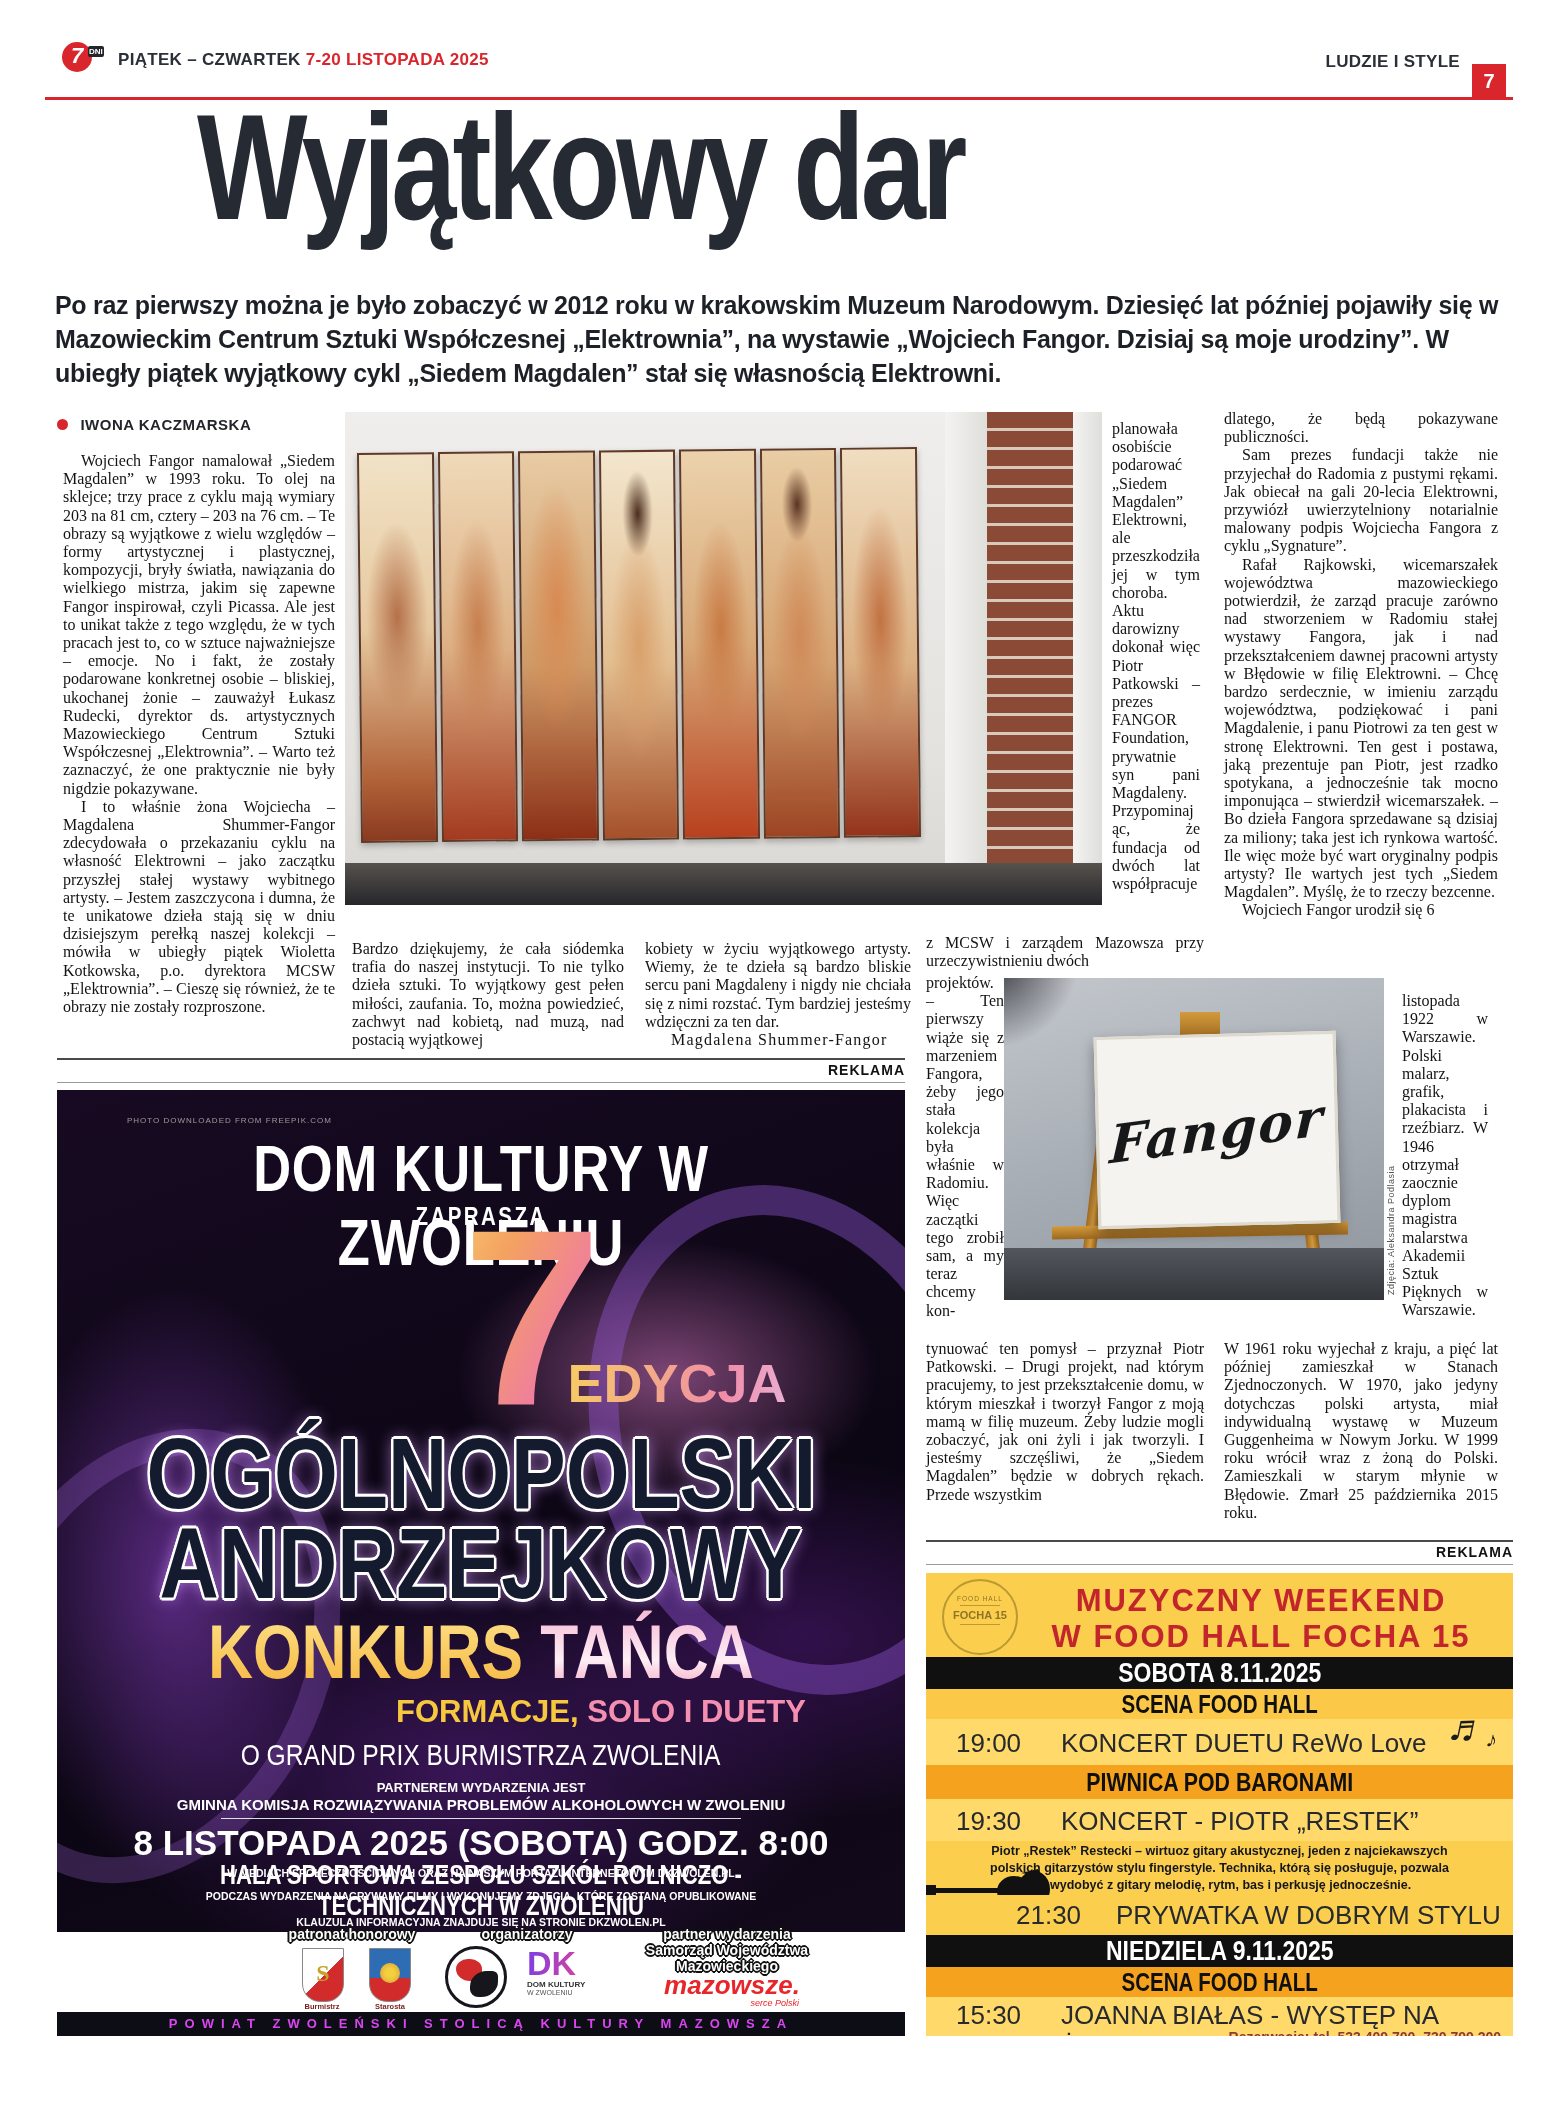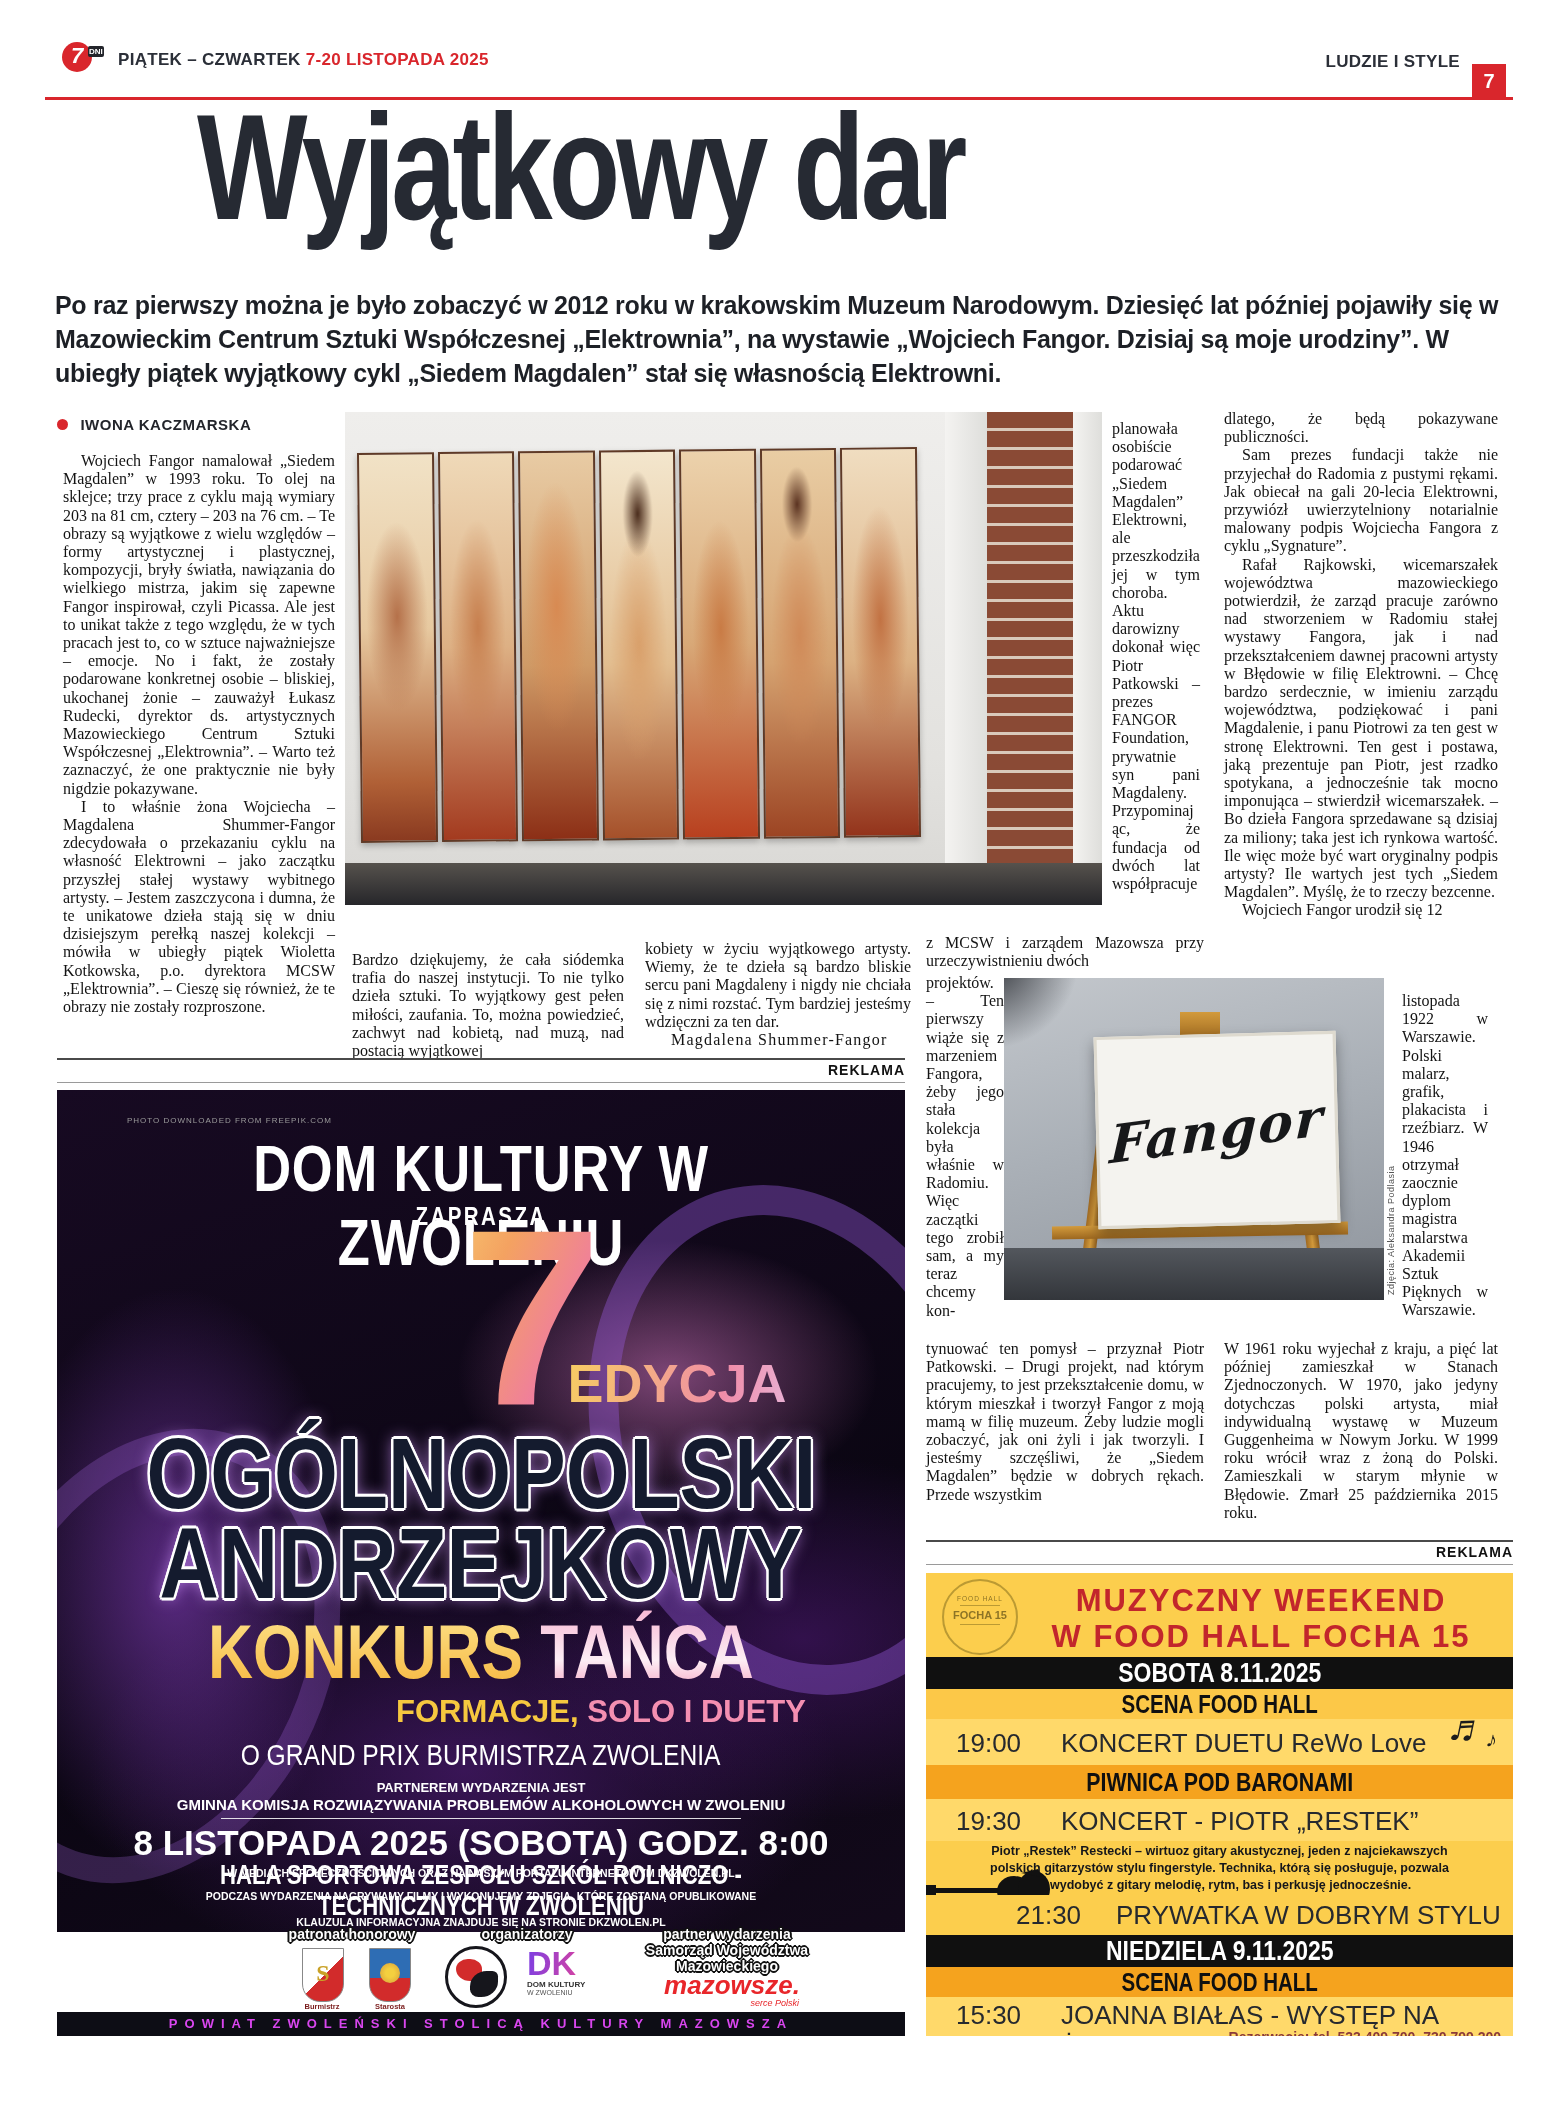--- a/index.html
+++ b/index.html
@@ -140,21 +140,21 @@
       <div class="panel"></div>
       <div class="panel"></div>
       <div class="panel"></div>
     </div>
     <div class="p1-beam" style="left:600px;width:42px;"></div>
     <div class="p1-brick" style="left:642px;width:86px;"></div>
     <div class="p1-beam" style="left:728px;width:29px;"></div>
     <div class="p1-floor"></div>
   </div>
 
-  <div class="abs serif" style="left:352px;top:940px;width:272px;margin-top:11px;">Bardzo dziękujemy, że cała siódemka trafia do naszej instytucji. To nie tylko dzieła sztuki. To wyjątkowy gest pełen miłości, zaufania. To, można powiedzieć, zachwyt nad kobietą, nad muzą, nad postacią wyjątkowej</div>
+  <div class="abs serif" style="left:352px;top:940px;width:272px;">Bardzo dziękujemy, że cała siódemka trafia do naszej instytucji. To nie tylko dzieła sztuki. To wyjątkowy gest pełen miłości, zaufania. To, można powiedzieć, zachwyt nad kobietą, nad muzą, nad postacią wyjątkowej</div>
   <div class="abs serif" style="left:645px;top:940px;width:266px;">
     <div>kobiety w życiu wyjątkowego artysty. Wiemy, że te dzieła są bardzo bliskie sercu pani Magdaleny i nigdy nie chciała się z nimi rozstać. Tym bardziej jesteśmy wdzięczni za ten dar.</div>
     <div class="sig">Magdalena Shummer-Fangor</div>
   </div>
 
   <div class="abs serif narrow" style="left:1112px;top:420px;width:88px;">planowała osobiście podarować „Siedem Magdalen” Elektrowni, ale przeszkodziła jej w tym choroba. Aktu darowizny dokonał więc Piotr Patkowski – prezes FANGOR Foundation, prywatnie syn pani Magdaleny. Przypominając, że fundacja od dwóch lat współpracuje</div>
   <div class="abs serif" style="left:926px;top:934px;width:278px;">z MCSW i zarządem Mazowsza przy urzeczywistnieniu dwóch</div>
   <div class="abs serif narrow" style="left:926px;top:974px;width:78px;">projektów. – Ten pierwszy wiąże się z marzeniem Fangora, żeby jego stała kolekcja była właśnie w Radomiu. Więc zaczątki tego zrobił sam, a my teraz chcemy kon-</div>
   <div class="abs serif" style="left:926px;top:1340px;width:278px;">tynuować ten pomysł – przyznał Piotr Patkowski. – Drugi projekt, nad którym pracujemy, to jest przekształcenie domu, w którym mieszkał i tworzył Fangor z moją mamą w filię muzeum. Żeby ludzie mogli zobaczyć, jak oni żyli i jak tworzyli. I jesteśmy szczęśliwi, że „Siedem Magdalen” będzie w dobrych rękach. Przede wszystkim</div>
 
@@ -167,21 +167,21 @@
       <span class="fangor-sig">Fangor</span>
     </div>
     <div class="p2-floor"></div>
   </div>
   <div class="abs pcredit" style="left:1386px;top:985px;height:310px;">Zdjęcia: Aleksandra Podlasia</div>
 
   <div class="abs serif" style="left:1224px;top:410px;width:274px;">
     <div>dlatego, że będą pokazywane publiczności.</div>
     <div class="ind">Sam prezes fundacji także nie przyjechał do Radomia z pustymi rękami. Jak obiecał na gali 20-lecia Elektrowni, przywiózł uwierzytelniony notarialnie malowany podpis Wojciecha Fangora z cyklu „Sygnature”.</div>
     <div class="ind">Rafał Rajkowski, wicemarszałek województwa mazowieckiego potwierdził, że zarząd pracuje zarówno nad stworzeniem w Radomiu stałej wystawy Fangora, jak i nad przekształceniem dawnej pracowni artysty w Błędowie w filię Elektrowni. – Chcę bardzo serdecznie, w imieniu zarządu województwa, podziękować i pani Magdalenie, i panu Piotrowi za ten gest w stronę Elektrowni. Ten gest i postawa, jaką prezentuje pan Piotr, jest rzadko spotykana, a jednocześnie tak mocno imponująca – stwierdził wicemarszałek. – Bo dzieła Fangora sprzedawane są dzisiaj za miliony; taka jest ich rynkowa wartość. Ile więc może być wart oryginalny podpis artysty? Ile wartych jest tych „Siedem Magdalen”. Myślę, że to rzeczy bezcenne.</div>
-    <div class="ind">Wojciech Fangor urodził się 12</div>
+    <div class="ind">Wojciech Fangor urodził się 6</div>
   </div>
   <div class="abs serif narrow" style="left:1402px;top:992px;width:86px;">listopada 1922 w Warszawie. Polski malarz, grafik, plakacista i rzeźbiarz. W 1946 otrzymał zaocznie dyplom magistra malarstwa Akademii Sztuk Pięknych w Warszawie.</div>
   <div class="abs serif" style="left:1224px;top:1340px;width:274px;">W 1961 roku wyjechał z kraju, a pięć lat później zamieszkał w Stanach Zjednoczonych. W 1970, jako jedyny dotychczas polski artysta, miał indywidualną wystawę w Muzeum Guggenheima w Nowym Jorku. W 1999 roku wrócił wraz z żoną do Polski. Zamieszkali w starym młynie w Błędowie. Zmarł 25 października 2015 roku.</div>
 
   <div class="abs rek-line-a" style="left:57px;top:1058px;width:848px;"></div>
   <div class="abs rek-label" style="left:57px;top:1062px;width:848px;">REKLAMA</div>
   <div class="abs rek-line-b" style="left:57px;top:1082px;width:848px;"></div>
 
   <div class="abs ad-dance" style="left:57px;top:1090px;width:848px;height:946px;">
     <div class="ribbon" style="left:-80px;top:330px;width:300px;height:420px;border-width:26px;transform:rotate(24deg);opacity:.5;"></div>

